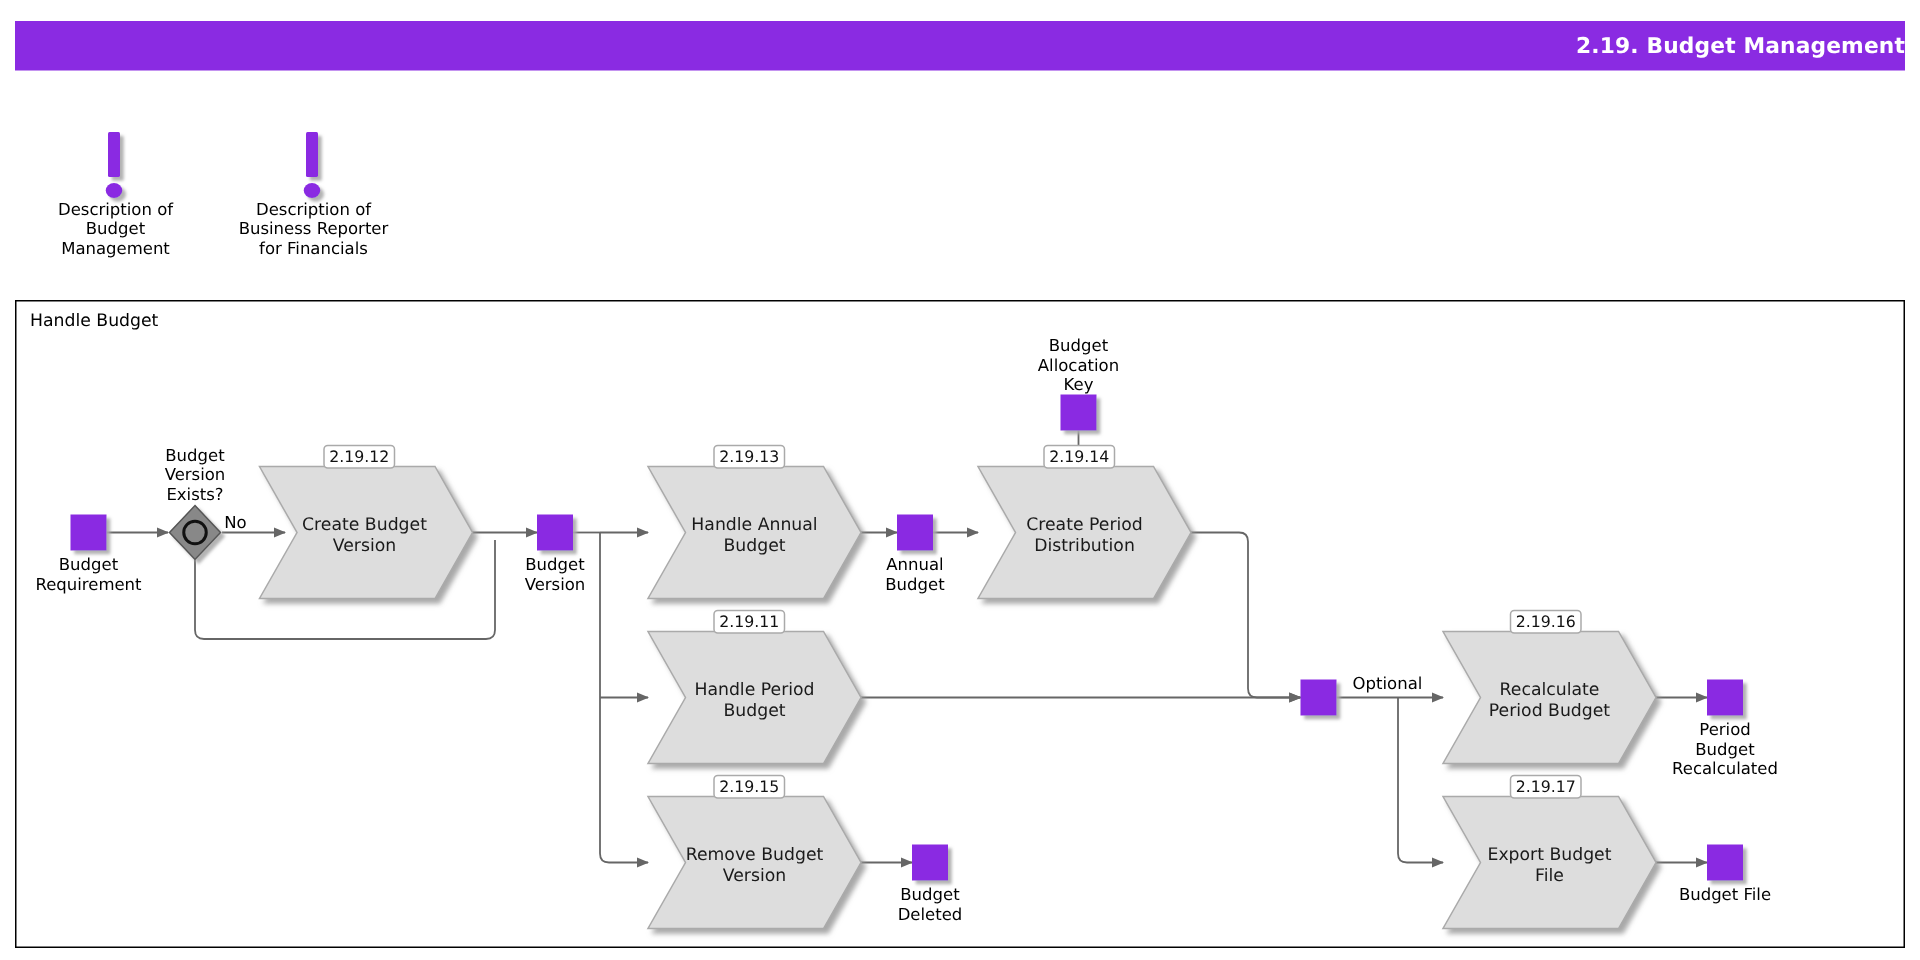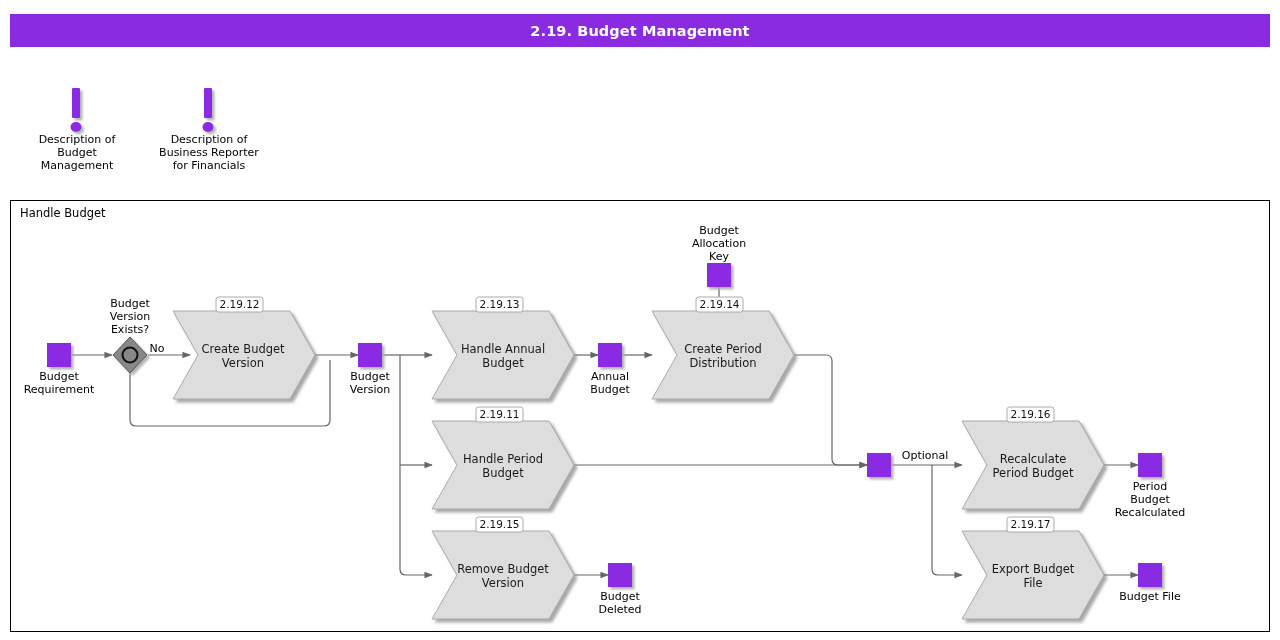--- a/index.html
+++ b/index.html
@@ -21,21 +21,21 @@
   }
   .title-bar {
     position: absolute;
     left: 10px;
     top: 14px;
     width: 1260px;
     height: 33px;
     background: #8A2BE2;
     display: flex;
     align-items: center;
-    justify-content: center;
+    justify-content: flex-end;
   }
   .title-bar .title-text {
     color: #ffffff;
     font-family: "DejaVu Sans", sans-serif;
     font-weight: bold;
     font-size: 14.5px;
     letter-spacing: 0.1px;
   }
   svg.canvas {
     position: absolute;

